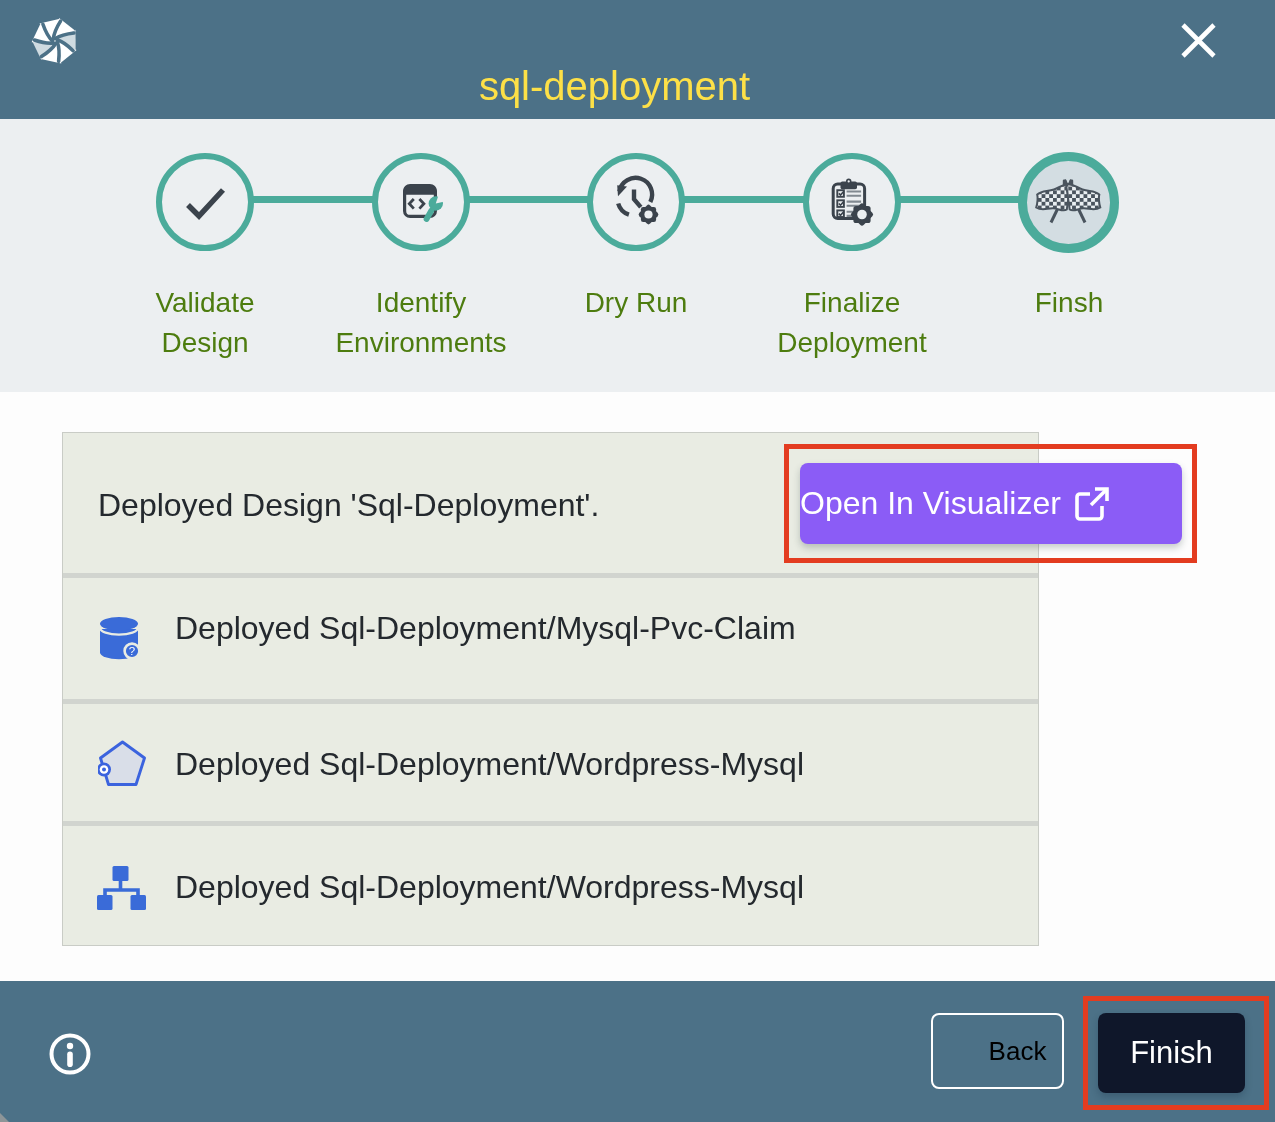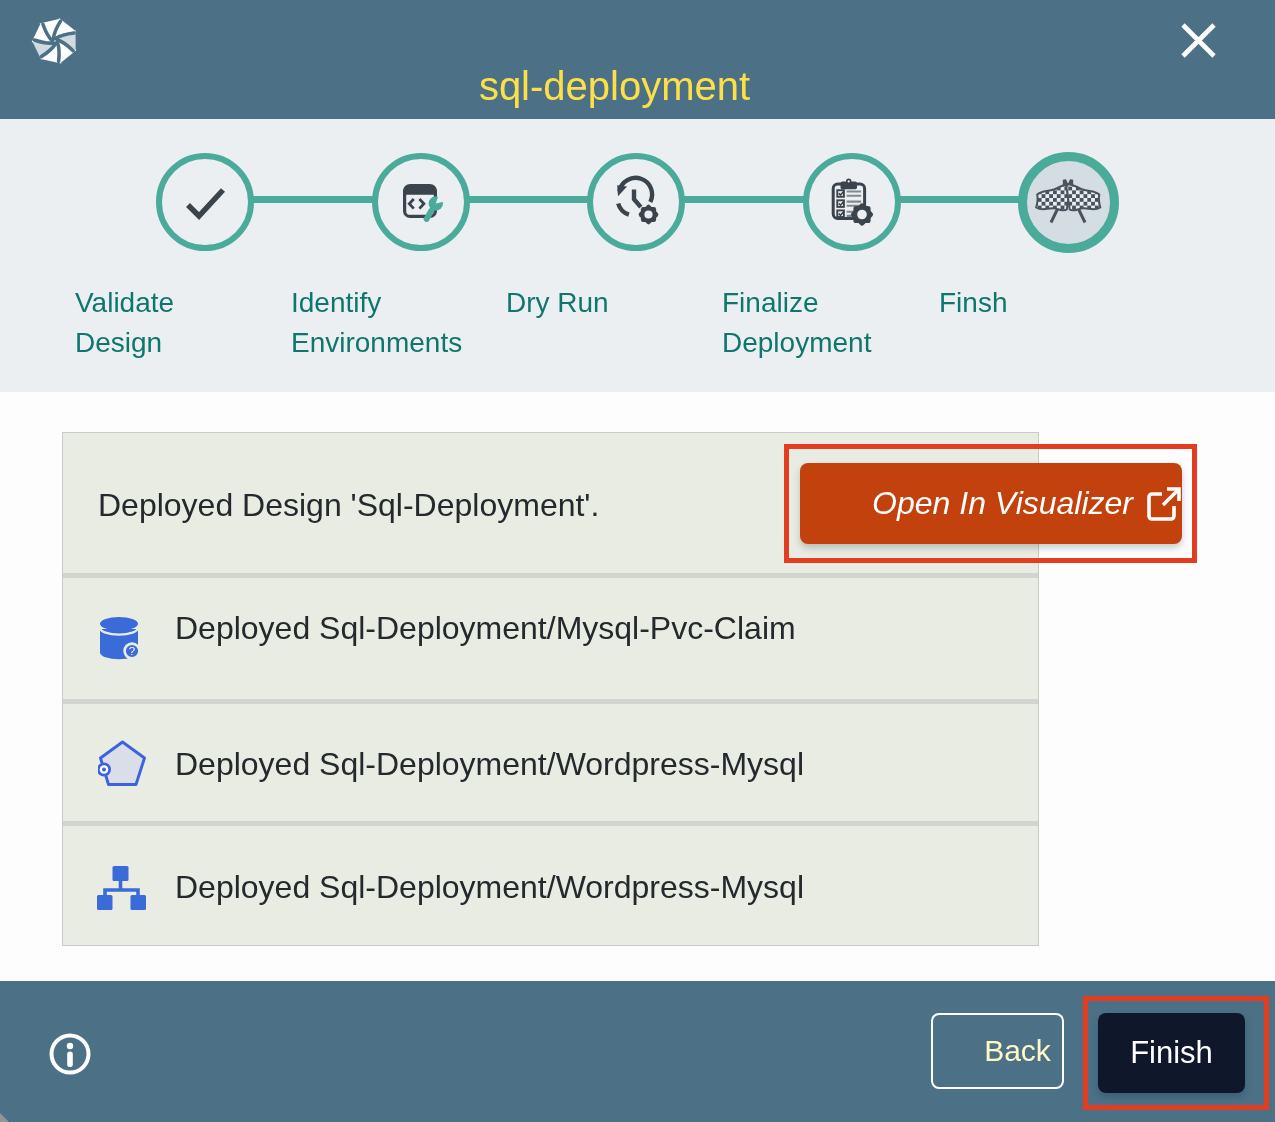--- a/index.html
+++ b/index.html
@@ -6,29 +6,29 @@
 html,body { width:1275px; height:1122px; overflow:hidden; }
 body { font-family:"Liberation Sans", sans-serif; position:relative; background:#FDFDFD; }
 .hdr { position:absolute; left:0; top:0; width:1275px; height:119px; background:#4C7187; }
 .title { position:absolute; left:0; right:46px; top:20px; text-align:center; font-size:40px; color:#fde047;margin-top:44px; }
 .logo { position:absolute; left:27px; top:13px; }
 .closex { position:absolute; left:1180px; top:22px; }
 .stepsec { position:absolute; left:0; top:119px; width:1275px; height:273px; background:#ECEFF1; }
 .stepline { position:absolute; left:205px; top:77px; width:864px; height:7px; background:#4BAB9B; }
 .stepc { position:absolute; width:98px; height:98px; border-radius:50%; border:6px solid #4BAB9B; background:#ECEFF1; display:flex; align-items:center; justify-content:center; }
 .stepc5 { position:absolute; width:101px; height:101px; border-radius:50%; border:9px solid #4BAB9B; background:#D3DDE2; display:flex; align-items:center; justify-content:center; }
-.steplab { position:absolute; width:260px; top:164px; font-size:28px; line-height:40px; color:#0f766e; }
+.steplab { position:absolute; width:260px; top:164px; text-align:center; font-size:28px; line-height:40px; color:#4d7c0f; }
 .stack { position:absolute; left:62px; top:432px; width:977px; border:1px solid #C9CCC6; background:#E9ECE3; }
 .row { position:relative; }
 .div { height:5px; background:#D1D4CF; }
 .rtext { position:absolute; font-size:32px; color:#24292E; }
-.obtn { position:absolute; left:737px; top:30px; width:382px; height:81px; border-radius:8px; background:#c2410c; box-shadow:0 4px 7px rgba(40,60,55,.25); color:#fff; font-size:32px; display:flex; align-items:center; justify-content:flex-end; gap:13px;font-style:italic; }
+.obtn { position:absolute; left:737px; top:30px; width:382px; height:81px; border-radius:8px; background:#8b5cf6; box-shadow:0 4px 7px rgba(40,60,55,.25); color:#fff; font-size:32px; display:flex; align-items:center; justify-content:flex-start; gap:13px; }
 .redbox { position:absolute; border:5px solid #E33C20; z-index:5; }
 .ftr { position:absolute; left:0; top:981px; width:1275px; height:141px; background:#4C7187; }
-.backbtn { position:absolute; left:931px; top:32px; width:133px; height:76px; border:2px solid #fff; border-radius:8px; color:#fef9c3; font-size:30px; display:flex; align-items:center; justify-content:center;padding-left:40px; }
+.backbtn { position:absolute; left:931px; top:32px; width:133px; height:76px; border:2px solid #fff; border-radius:8px; color:#000000; font-size:26px; display:flex; align-items:center; justify-content:center;padding-left:40px; }
 .finbtn { position:absolute; left:1098px; top:32px; width:147px; height:80px; border-radius:8px; background:#0f172a; box-shadow:0 4px 7px rgba(20,40,60,.25); color:#fff; font-size:31px; display:flex; align-items:center; justify-content:center; }
 .corner { position:absolute; left:0; bottom:0; width:0; height:0; border-left:9px solid #8D9598; border-top:9px solid transparent; }
 </style>
 </head>
 <body>
 <div class="hdr">
   <svg class="logo" width="56" height="56" viewBox="-55 -55 110 110">
       <g transform="rotate(10)">
         <g transform="rotate(0.000)">
           <path d="M 0.00 -46.00 L 34.40 -27.43 C 29.88 -8.25, 9.99 -0.45, 0 0 Z" fill="#FFFFFF"></path>

